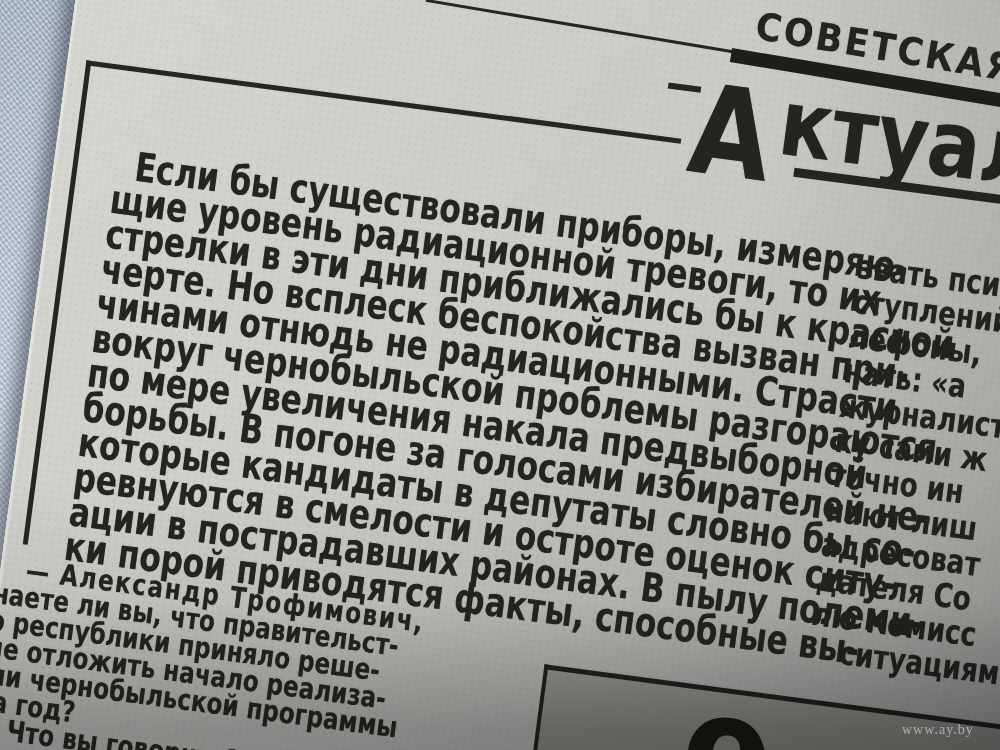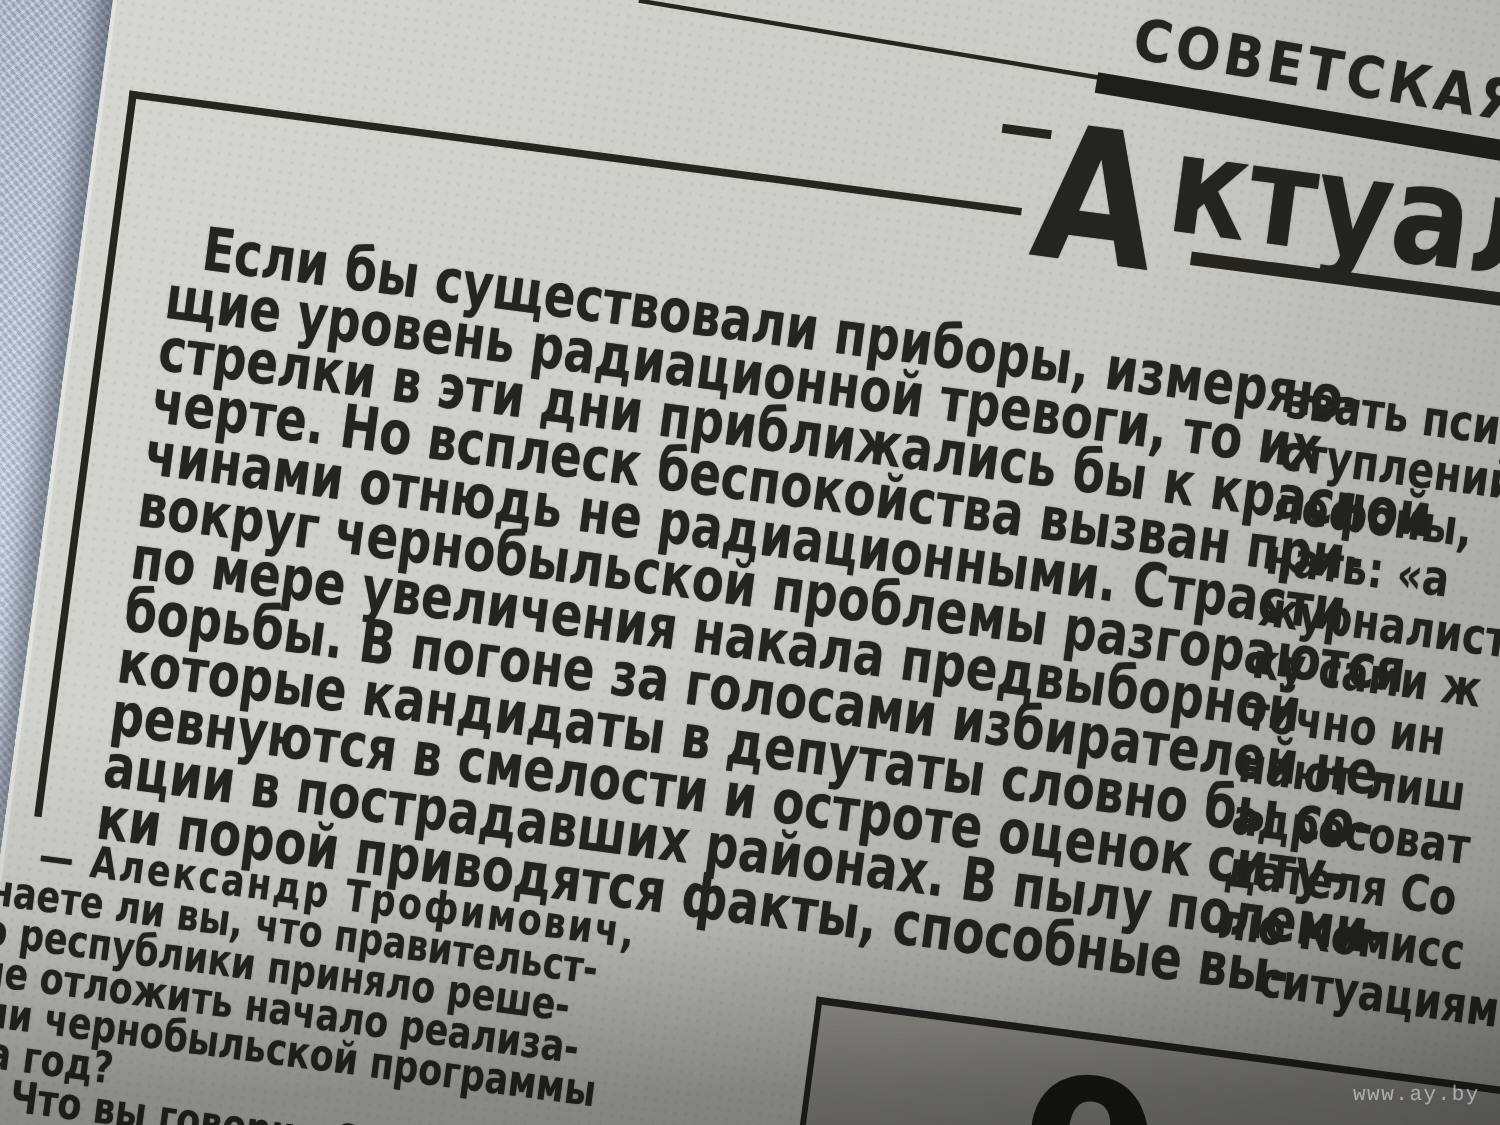--- a/index.html
+++ b/index.html
@@ -71,21 +71,21 @@
     background:linear-gradient(180deg,#a5a49c 0%,#8c8b84 45%,#6f6e67 100%);}
   .inset-glyph{position:absolute;left:142px;top:8px;font-size:150px;line-height:150px;
     font-weight:bold;color:#17170f;transform:scaleX(.92);transform-origin:0 0;}
 
   
   .vignette{position:absolute;left:0;top:0;width:1000px;height:750px;pointer-events:none;
     background:
       radial-gradient(145% 125% at 16% 12%, rgba(0,0,0,0) 42%, rgba(14,14,20,.16) 70%, rgba(8,8,12,.45) 100%),
       linear-gradient(180deg, rgba(0,0,0,0) 80%, rgba(8,8,10,.22) 97%);}
   .watermark{position:absolute;left:902px;top:722px;font-size:14px;color:rgba(235,240,245,.55);
-    font-family:Liberation Mono, monospace;letter-spacing:1px;}
+    font-family:Liberation Serif, serif;letter-spacing:1px;}
 </style>
 </head>
 <body>
 
 <div id="viewport">
 
   <div class="sheet">
     <div class="paper-bg"></div>
 
     <div class="masthead">

